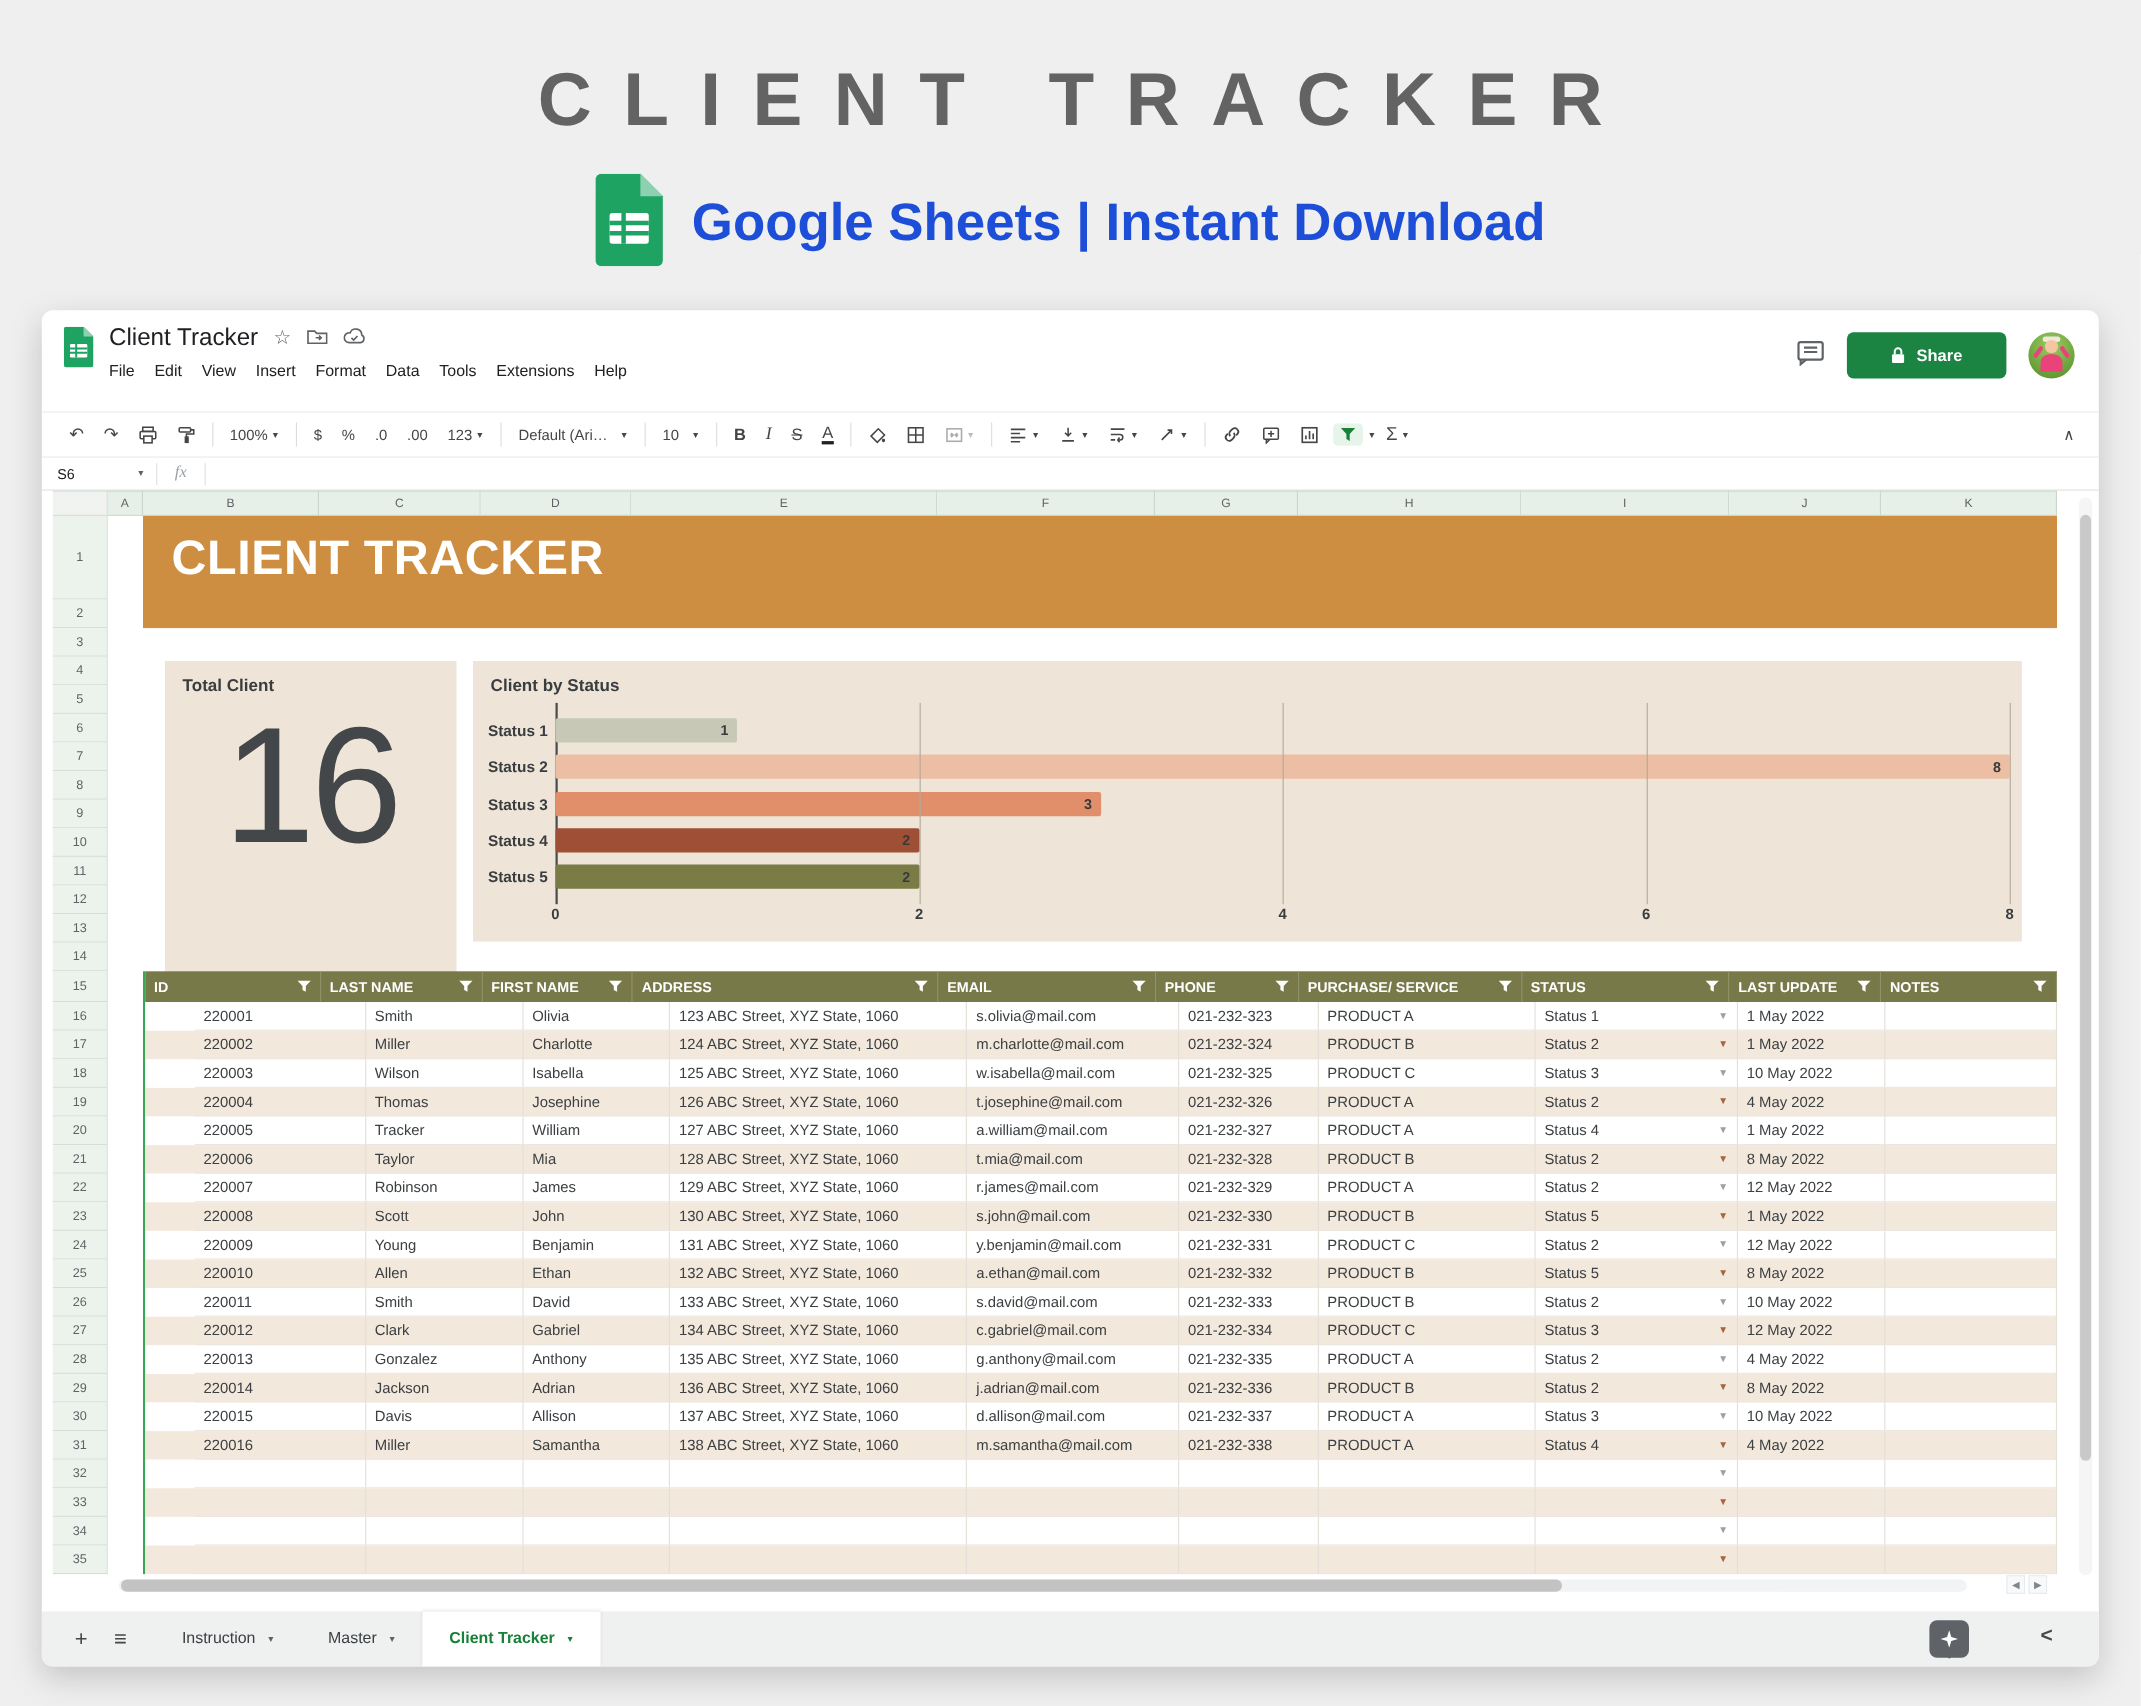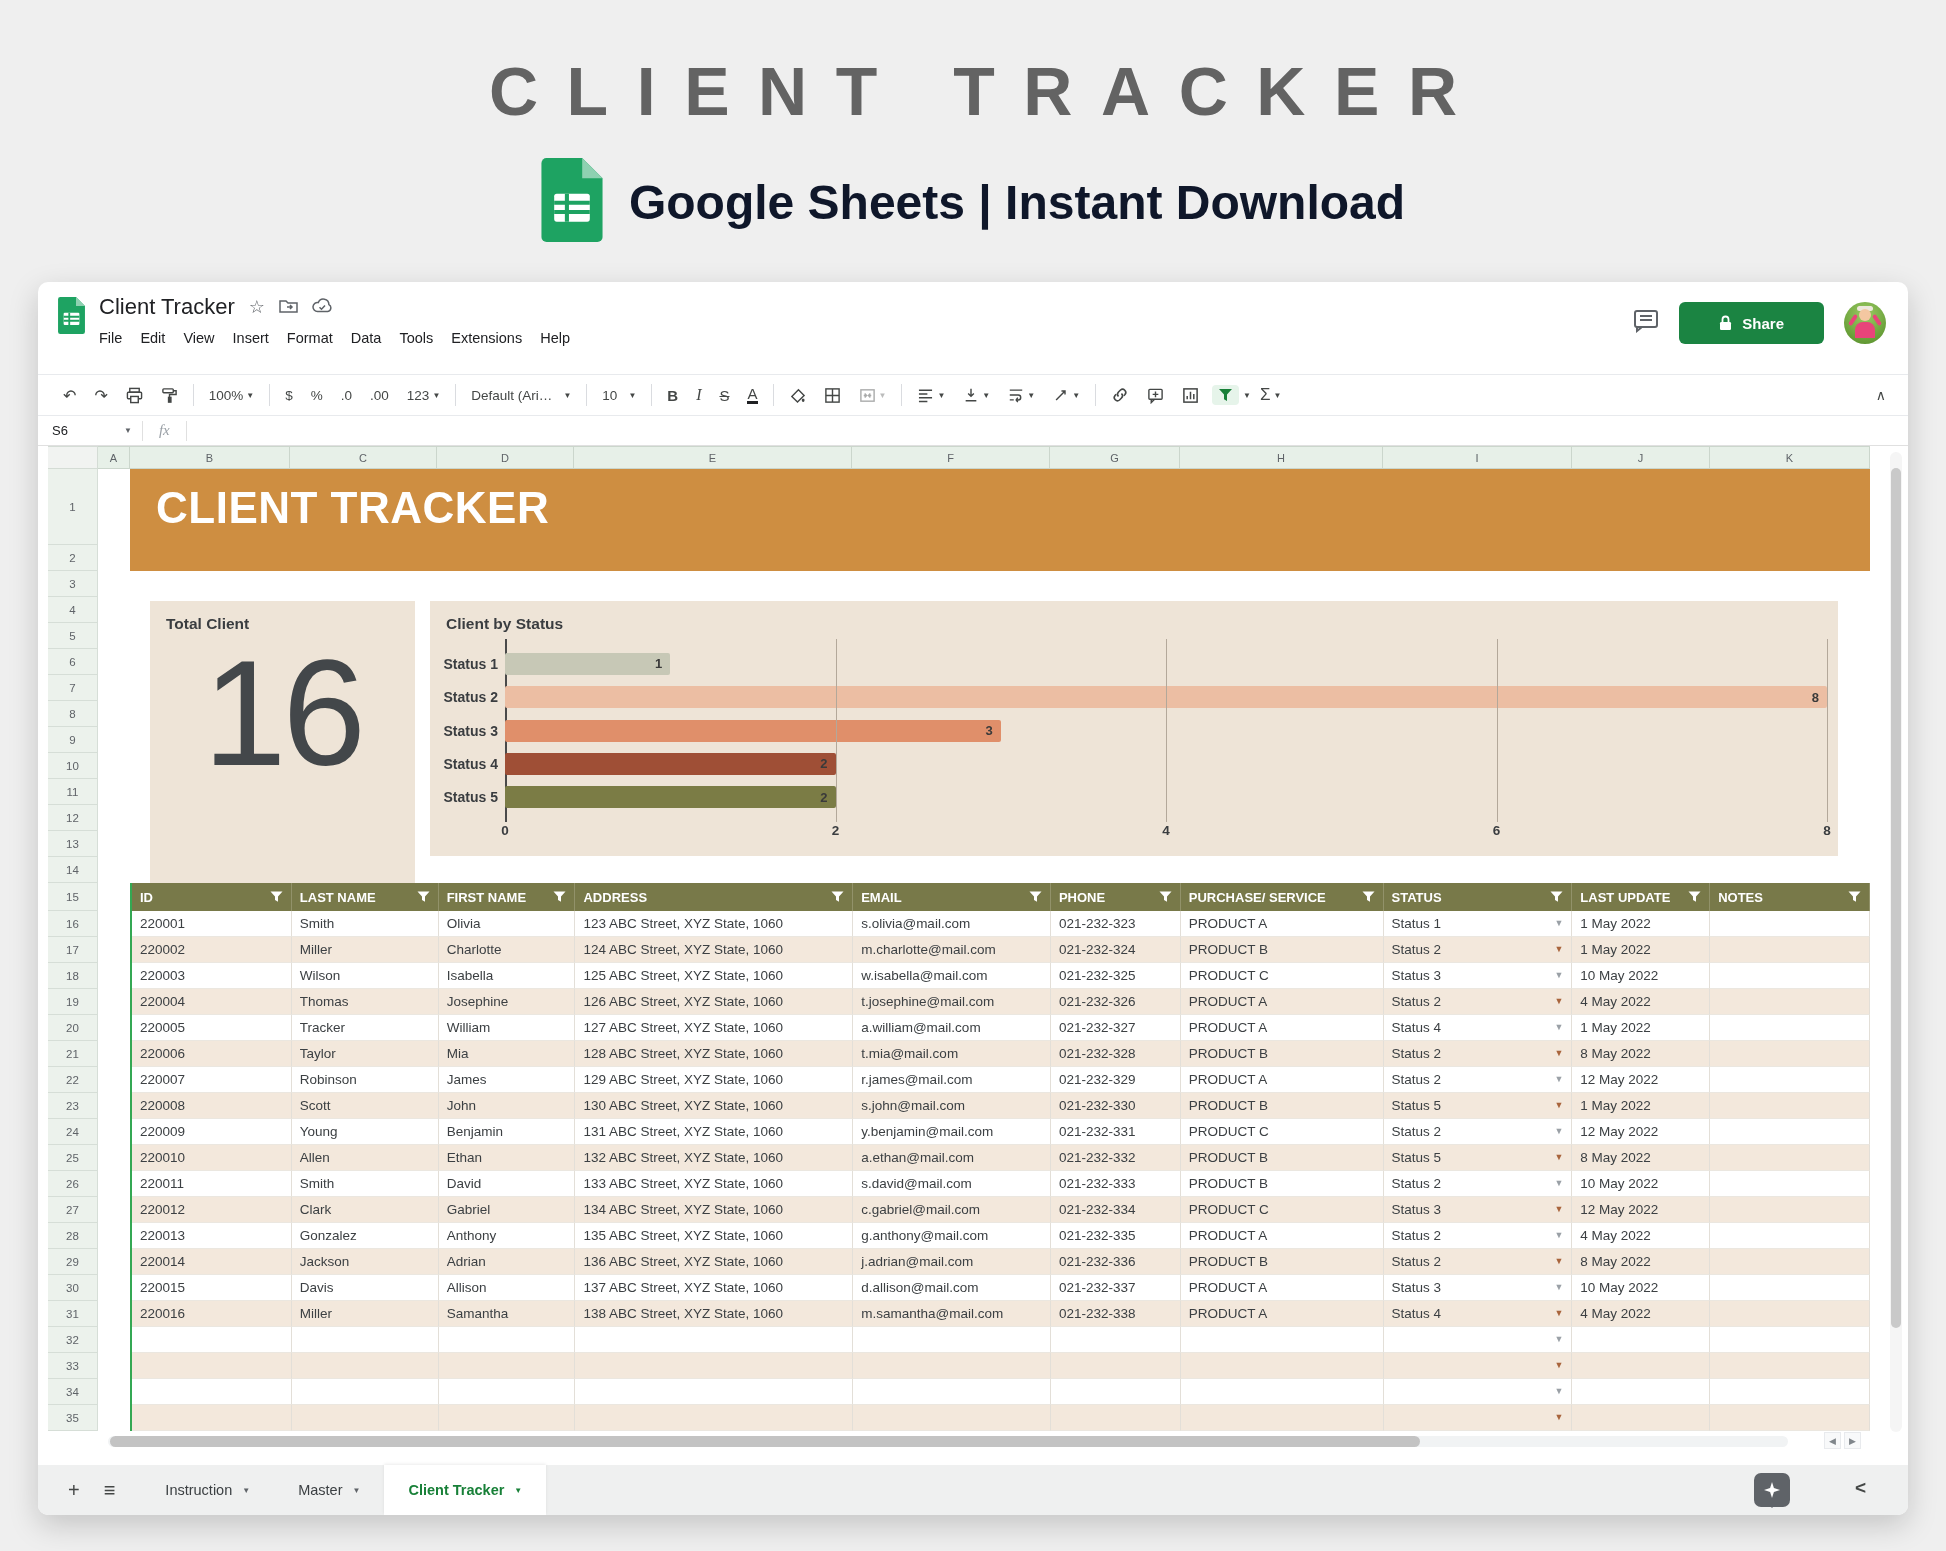--- a/index.html
+++ b/index.html
@@ -11,21 +11,21 @@
     overflow:hidden;
     position:relative;
   }
   
   .hero { text-align:center; padding-top:52px; }
   .hero-title {
     font-size:68px; font-weight:bold; letter-spacing:0.42em;
     color:#636363; padding-left:0.42em;
   }
   .hero-sub { display:flex; justify-content:center; align-items:center; gap:26px; margin-top:28px; }
-  .hero-sub-text { font-size:48px; font-weight:bold; color:#0f172a; }
+  .hero-sub-text { font-size:48px; font-weight:bold; color:#1d4ed8; }
 
   
   .window {
     position:absolute; left:38px; top:282px; width:1870px; height:1233px;
     background:#fff; border-radius:10px;
     box-shadow:0 10px 30px rgba(0,0,0,0.18);
     overflow:hidden;
   }
   
   .titlebar { position:absolute; top:0; left:0; right:0; height:92px; display:flex; align-items:flex-start; padding:12px 22px 0 20px; }
@@ -127,21 +127,21 @@
   .xticks { position:absolute; left:75px; top:222px; width:1322px; height:18px; }
   .xtick { position:absolute; transform:translateX(-50%); font-size:13.5px; font-weight:bold; color:#3A3D40; }
 
   
   .table { position:absolute; left:32px; top:414px; width:1740px; border-left:2px solid #34A853; }
   .thead { display:flex; height:28px; background:#787949; }
   .hc {
     display:flex; align-items:center; justify-content:space-between; padding:0 8px;
     color:#fff; font-size:13px; font-weight:bold; border-right:1px solid #92926A; cursor:pointer; white-space:nowrap; overflow:hidden;
   }
-  .tbody .trow { display:flex; height:26px; background:#fff; }
+  .tbody .trow { display:flex; height:26px; background:#fff;padding-left:45px; }
   .tbody>div:nth-of-type(even) { background:#F3E8DC; }
   .tc {
     font-size:13.5px; color:#3C4043; padding:0 8px; line-height:25px;
     border-right:1px solid #E3DFD8; border-bottom:1px solid #EBE7E0;
     white-space:nowrap; overflow:hidden; cursor:cell;
   }
   .tc-status { display:flex; align-items:center; justify-content:space-between; }
   .cell-dd { font-size:9px; color:#9AA0A6; cursor:pointer; }
   .tbody>div:nth-of-type(even) .cell-dd { color:#A8643C; }
   .w0{width:160px}.w1{width:147px}.w2{width:137px}.w3{width:278px}.w4{width:198px}

